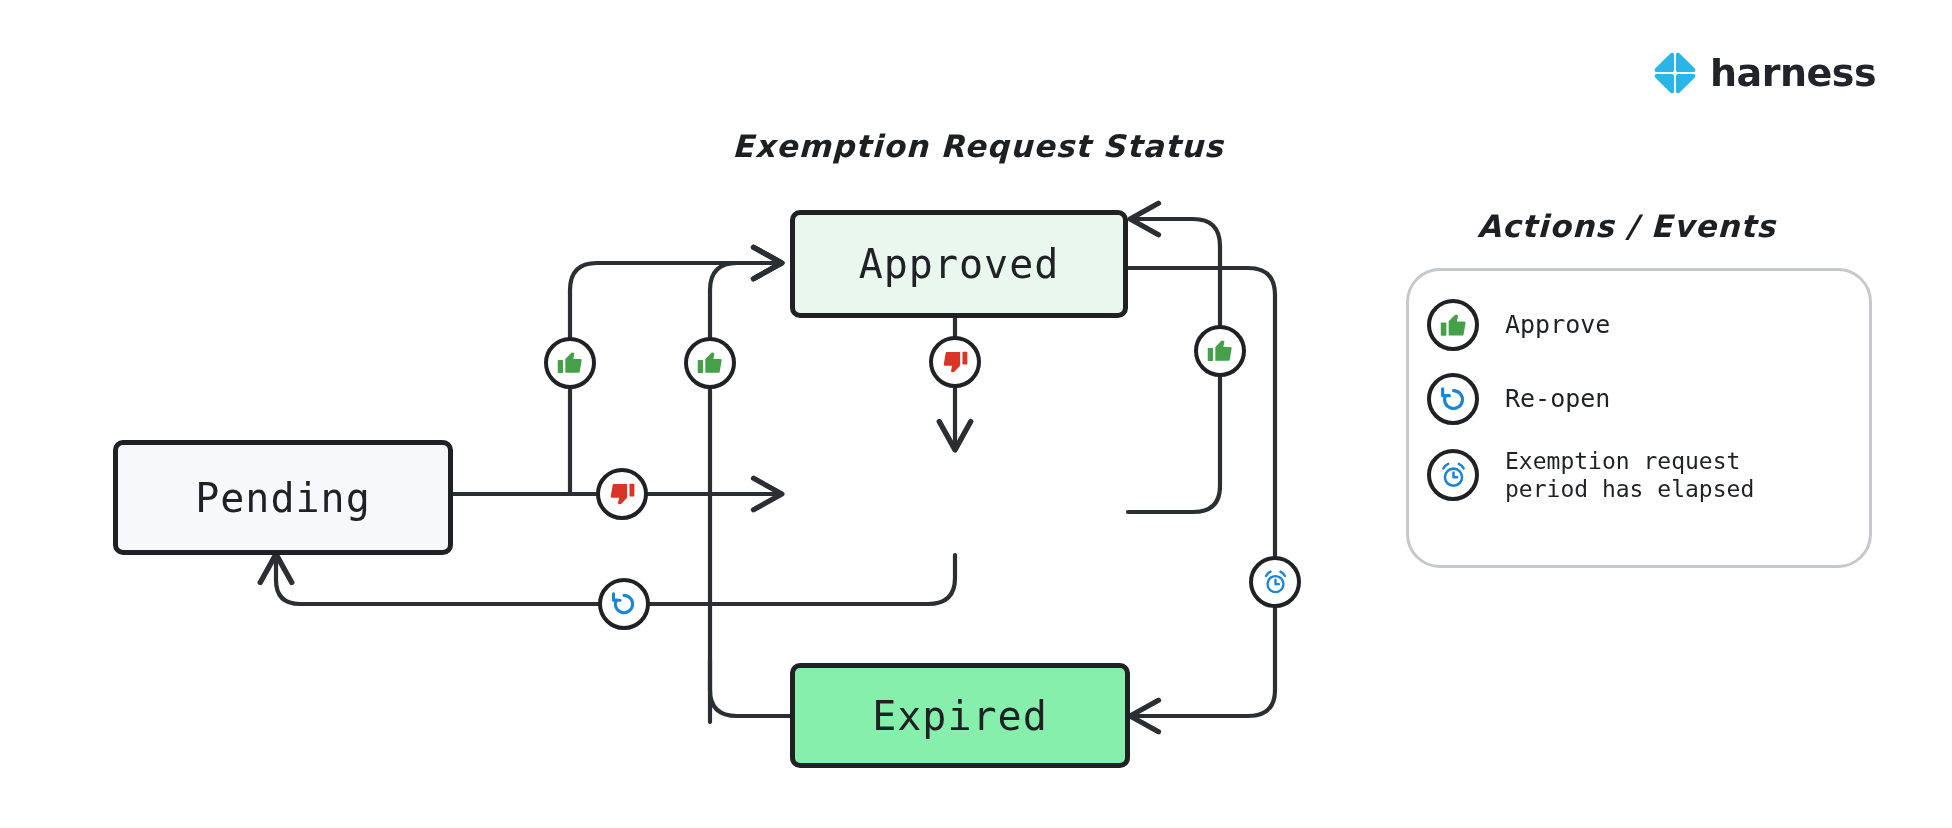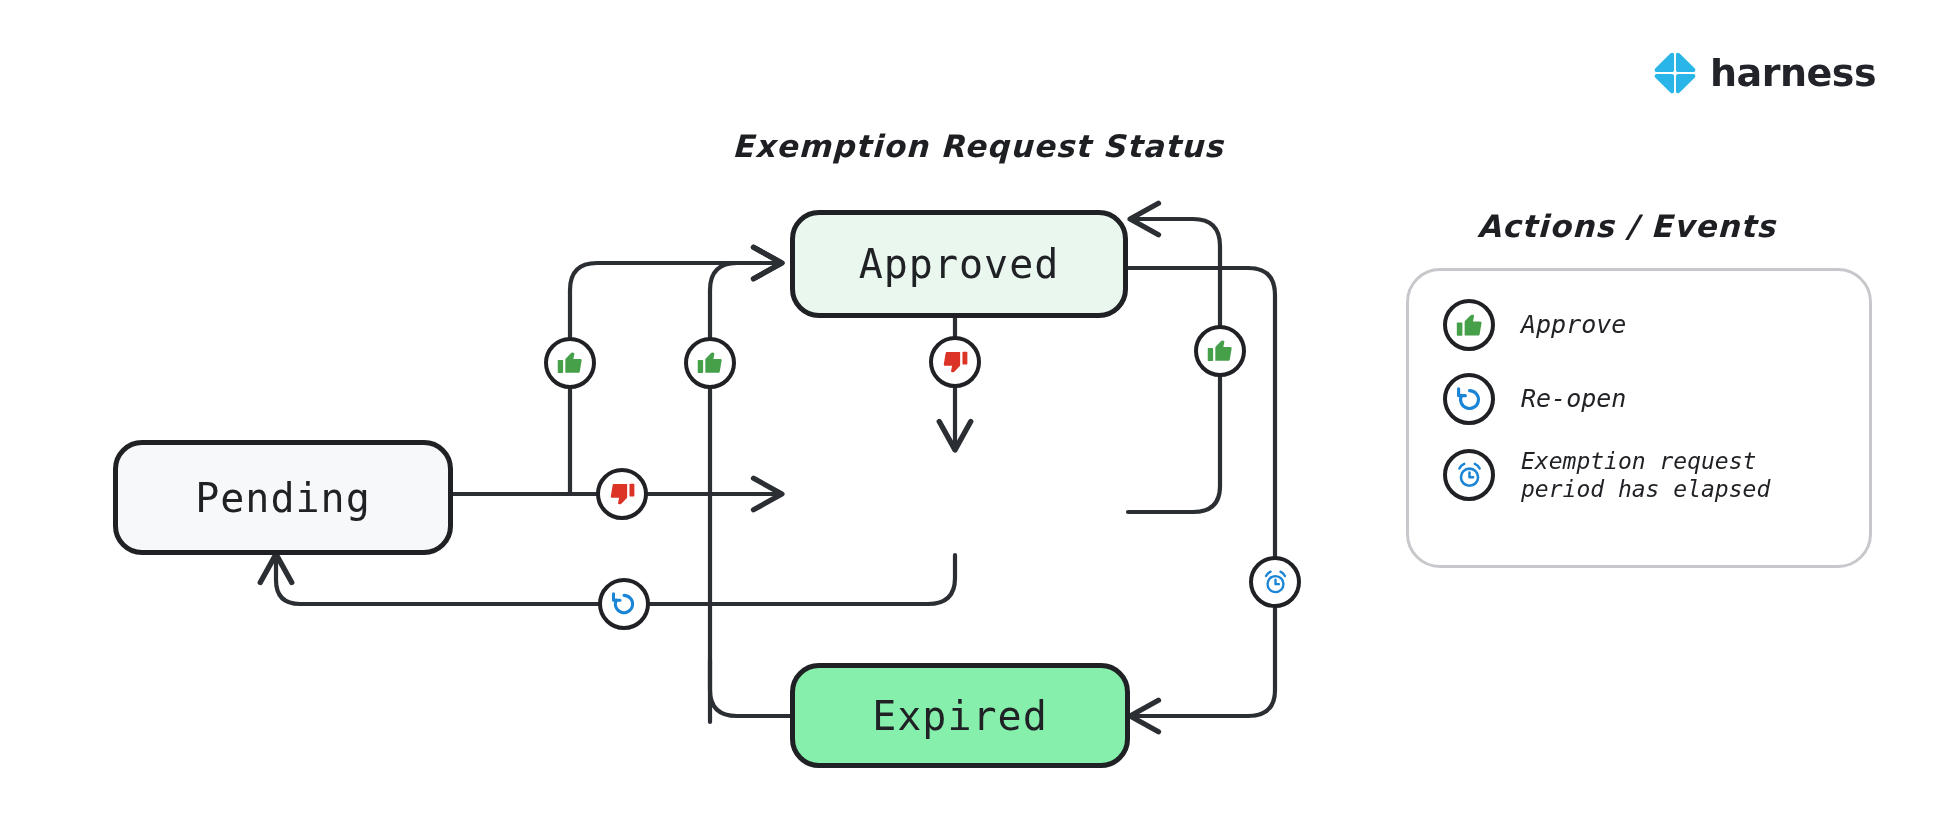--- a/index.html
+++ b/index.html
@@ -63,21 +63,21 @@
     transform: skewX(-4deg);
   }
   #diagram-title { left: 735px; top: 128px; }
   #legend-title  { left: 1480px; top: 208px; }
 
   
   .node {
     position: absolute;
     box-sizing: border-box;
     border: 5px solid #1f2125;
-    border-radius: 29px;
+    border-radius: 10px;
     display: flex;
     align-items: center;
     justify-content: center;
     font-family: "DejaVu Sans Mono", monospace;
     font-size: 40px;
     color: #1f2125;
     letter-spacing: 1px;
     z-index: 3;
   }
   .node-pending  { left: 113px; top: 440px; width: 340px; height: 115px; background: #f7f8fa; }
@@ -106,22 +106,21 @@
   .legend-panel {
     position: absolute;
     left: 1406px;
     top: 268px;
     width: 466px;
     height: 300px;
     box-sizing: border-box;
     border: 3px solid #c6c8cb;
     border-radius: 34px;
     background: #ffffff;
-    padding: 28px 34px;
-    font-style: italic;
+    padding: 28px 18px;
   }
   .legend-list {
     display: flex;
     flex-direction: column;
     gap: 22px;
   }
   .legend-item {
     display: flex;
     align-items: center;
     gap: 26px;

